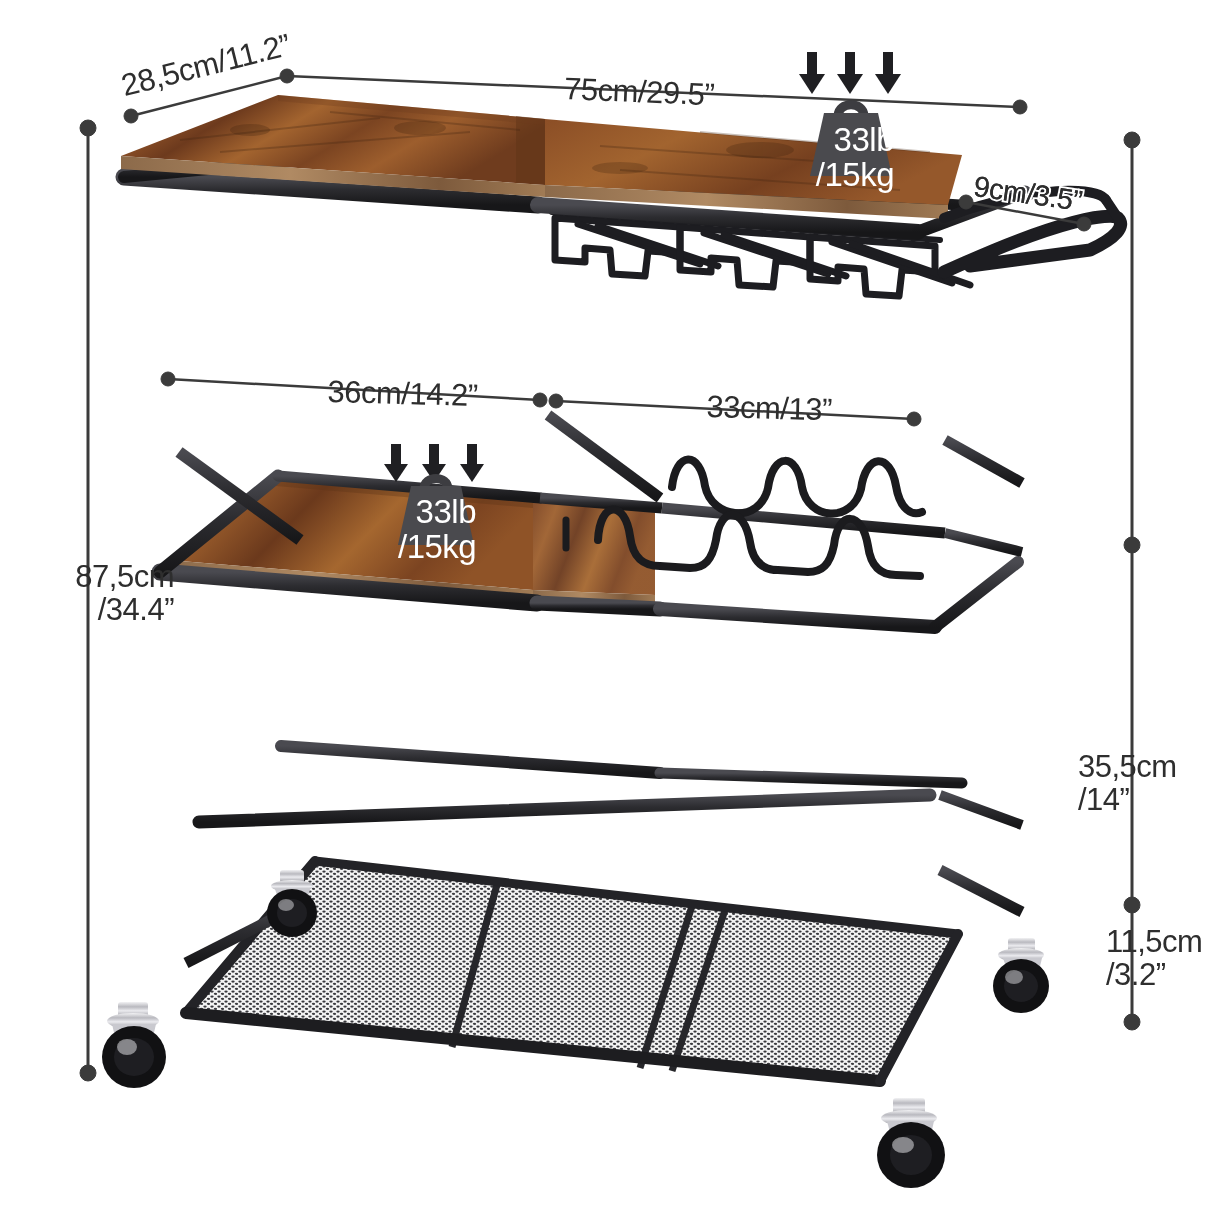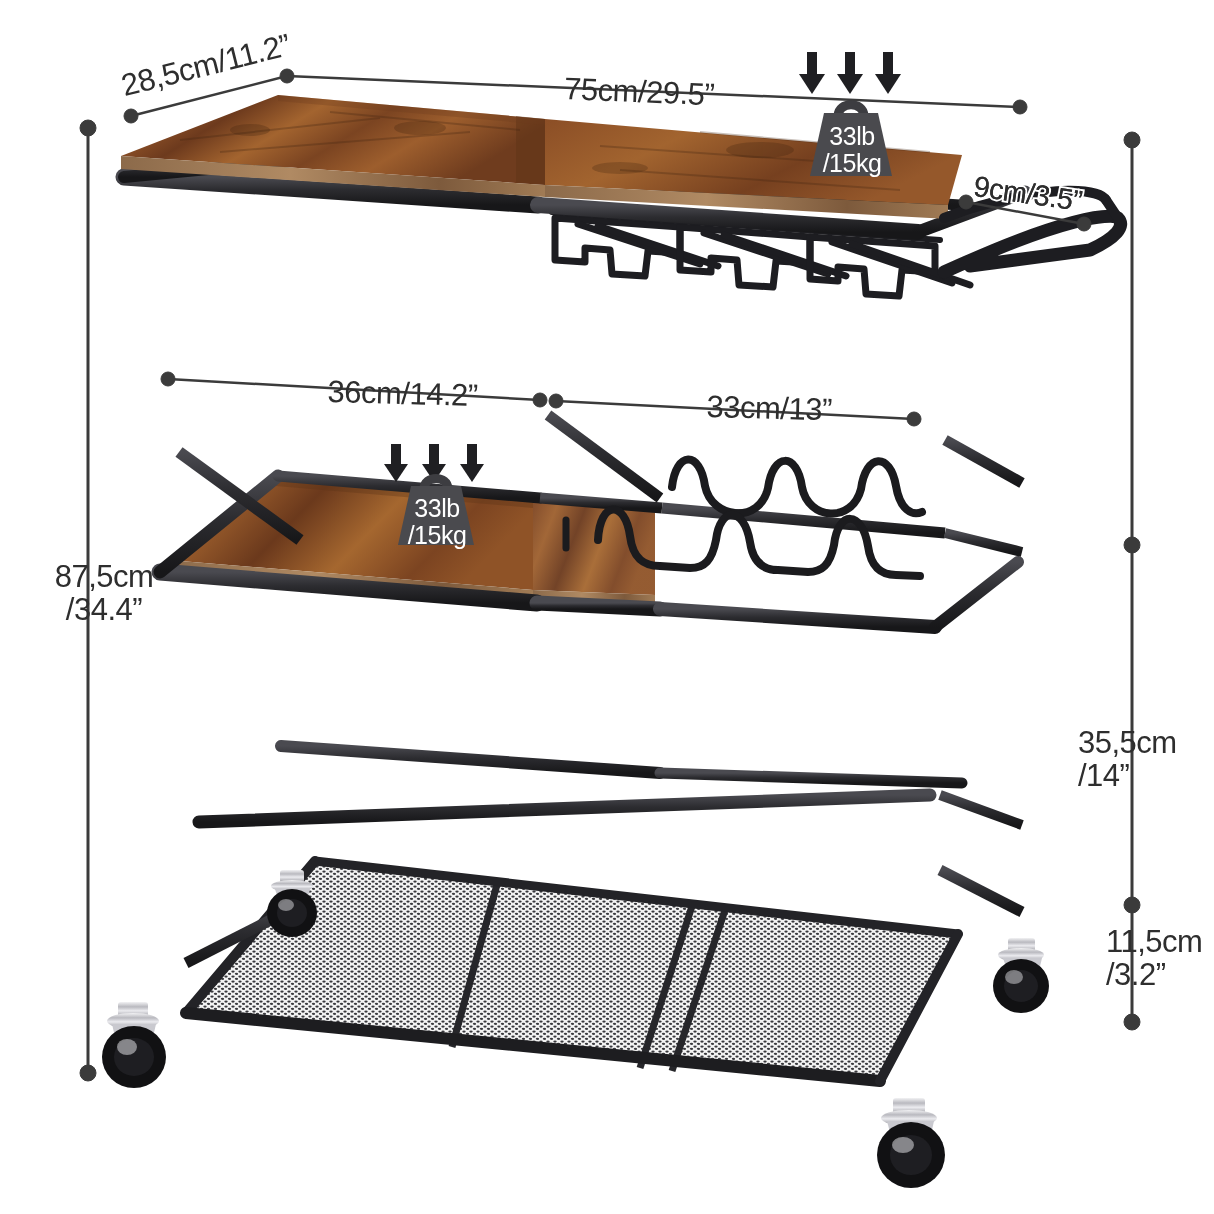--- a/index.html
+++ b/index.html
@@ -3,24 +3,24 @@
 <meta charset="utf-8">
 <style>
   html,body{margin:0;padding:0;background:#ffffff;}
   body{width:1214px;height:1214px;overflow:hidden;font-family:"Liberation Sans",sans-serif;}
   #stage{position:relative;width:1214px;height:1214px;background:#fff;}
   svg.art{position:absolute;left:0;top:0;width:1214px;height:1214px;}
   .dimlabel{position:absolute;color:#2e2e2e;font-family:"Liberation Sans",sans-serif;
             font-weight:400;white-space:pre;line-height:1.08;letter-spacing:-0.5px;}
   .dimlabel.big{font-size:31px;}
   .dimlabel.mid{font-size:29px;}
-  .dimlabel.two{text-align:center;}
+  .dimlabel.two{text-align:right;}
   .badge{position:absolute;}
-  .badge .bt{position:absolute;color:#ffffff;font-size:25px;font-weight:400;
-             line-height:1.06;text-align:center;letter-spacing:-0.5px;white-space:pre;}
+  .badge .bt{position:absolute;color:#ffffff;font-size:33px;font-weight:400;
+             line-height:1.06;text-align:right;letter-spacing:-0.5px;white-space:pre;}
 </style>
 </head>
 <body>
 
 <div id="stage">
 
   <svg class="art" viewBox="0 0 1214 1214">
     <defs>
       <linearGradient id="woodTop" x1="0" y1="0" x2="1" y2="0.35">
         <stop offset="0%" stop-color="#7d4422"></stop>
@@ -336,21 +336,21 @@
   <div class="dimlabel mid" style="left:976px; top:171px; transform:rotate(8deg); transform-origin:left top;">9cm/3.5”</div>
 
   <div class="dimlabel big" style="left:328px; top:375px; transform:rotate(1.5deg); transform-origin:left top;">36cm/14.2”</div>
 
   <div class="dimlabel big" style="left:707px; top:390px; transform:rotate(1.5deg); transform-origin:left top;">33cm/13”</div>
 
   <div class="dimlabel big two" style="left:34px; top:560px; width:140px;">87,5cm
 /34.4”</div>
 
 
-  <div class="dimlabel big two" style="left:1078px; top:726px; width:130px; text-align:left;">35,5cm
+  <div class="dimlabel big two" style="left:1078px; top:750px; width:130px; text-align:left;">35,5cm
 /14”</div>
 
   <div class="dimlabel big two" style="left:1106px; top:925px; width:130px; text-align:left;">11,5cm
 /3.2”</div>
 
   <div class="badge" style="left:810px; top:113px; width:84px; height:64px;">
     <div class="bt" style="left:0; top:10px; width:84px;">33lb
 /15kg</div>
   </div>
 

